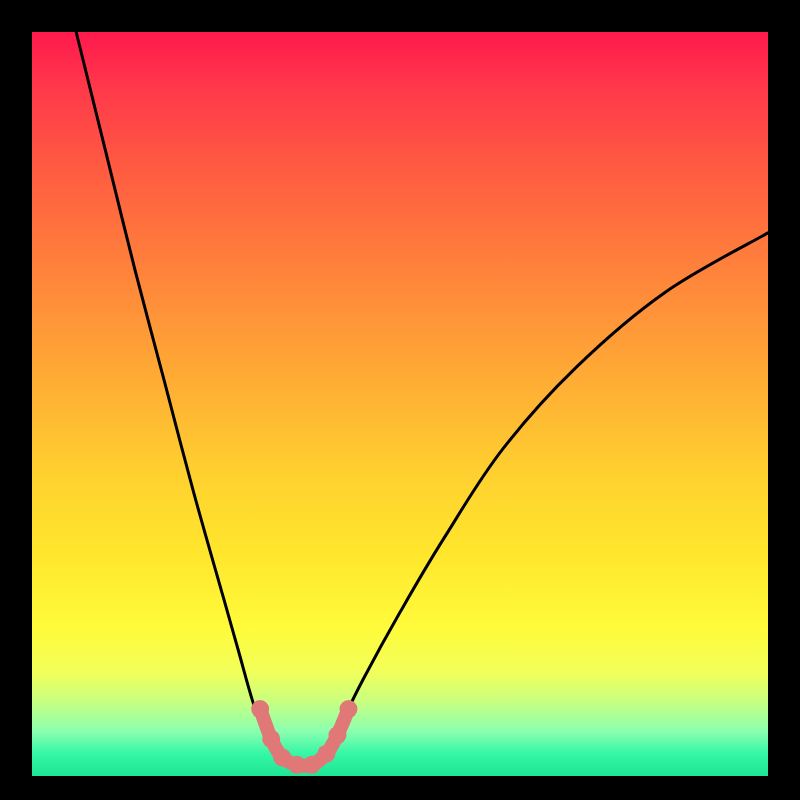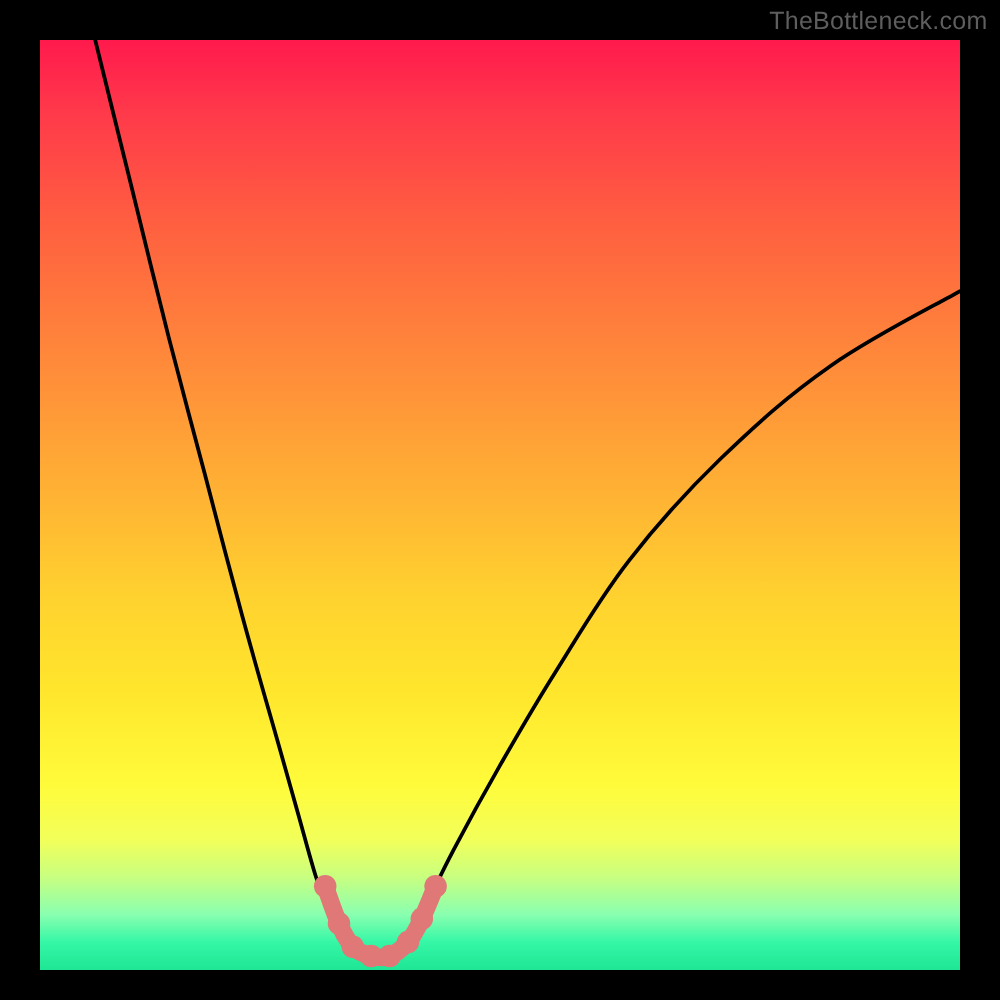--- a/index.html
+++ b/index.html
@@ -56,21 +56,20 @@
     width: 736px;
     height: 744px;
     overflow: visible;
   }
 </style>
 </head>
 <body>
 
 <div class="frame">
 
-  <div class="watermark">TheBottleneck.com</div>
 
   <div class="plot">
     <svg class="curves" viewBox="0 0 736 744" preserveAspectRatio="none">
       <path id="curve-left" fill="none" stroke="#000" stroke-width="3" stroke-linecap="round" stroke-linejoin="round" d="M 44.16,0 C 49.459199999999996,21.427200000000013 63.00160000000001,76.18560000000008 73.60000000000001,119.04000000000008 C 84.1984,161.89440000000008 92.44160000000001,196.5648 103.04,238.07999999999998 C 113.6384,279.5952 121.88159999999999,309.504 132.48,349.68 C 143.0784,389.856 151.3216,422.4432 161.92,461.28 C 172.51839999999999,500.11679999999996 183.4112,537.3168000000001 191.36,565.44 C 199.30880000000002,593.5632 200.78080000000003,598.7712 206.08,617.52 C 211.3792,636.2687999999999 216.1632,654.8688 220.79999999999998,669.6 C 225.43679999999998,684.3312000000001 227.8656,689.9856 231.84,699.36 C 235.8144,708.7344 240.89280000000002,717.6623999999999 242.88000000000002,721.68"></path>
       <path id="curve-right" fill="none" stroke="#000" stroke-width="3" stroke-linecap="round" stroke-linejoin="round" d="M 294.40000000000003,721.68 C 297.04960000000005,716.3231999999999 302.49600000000004,705.3119999999999 309.12,691.92 C 315.74399999999997,678.528 320.60159999999996,667.3679999999999 331.2,647.28 C 341.7984,627.192 353.42719999999997,605.7647999999999 368,580.3199999999999 C 382.57280000000003,554.8752 393.6128,535.3824 412.16,505.91999999999996 C 430.70720000000006,476.45759999999996 447.1936,447.4416 471.04,416.64 C 494.88640000000004,385.8384 515.4944,362.92319999999995 544.64,334.79999999999995 C 573.7855999999999,306.67679999999996 598.5152,284.50559999999996 632.96,260.4 C 667.4048,236.2944 717.4528,211.59359999999998 736,200.88"></path>
       <path id="curve-pink" fill="none" stroke="#e07878" stroke-width="14" stroke-linecap="round" stroke-linejoin="round" d="M 228.16,677.04 C 230.1472,682.3968 235.22560000000001,698.0952 239.20000000000002,706.8 C 243.17440000000002,715.5047999999999 245.60320000000002,720.7128 250.24,725.4 C 254.8768,730.0871999999999 259.6608,731.5008 264.96,732.84 C 270.25919999999996,734.1792 274.3808,734.8488000000001 279.68,732.84 C 284.9792,730.8312 289.76320000000004,727.0368 294.40000000000003,721.68 C 299.0368,716.3231999999999 301.4656,711.1152000000001 305.44,703.08 C 309.4144,695.0448 314.4928,681.7271999999999 316.48,677.04"></path>
       <g id="pink-dots">
           <circle cx="228.16" cy="677.04" r="9" fill="#e07878"></circle>
           <circle cx="239.20000000000002" cy="706.8" r="9" fill="#e07878"></circle>
           <circle cx="250.24" cy="725.4" r="9" fill="#e07878"></circle>

